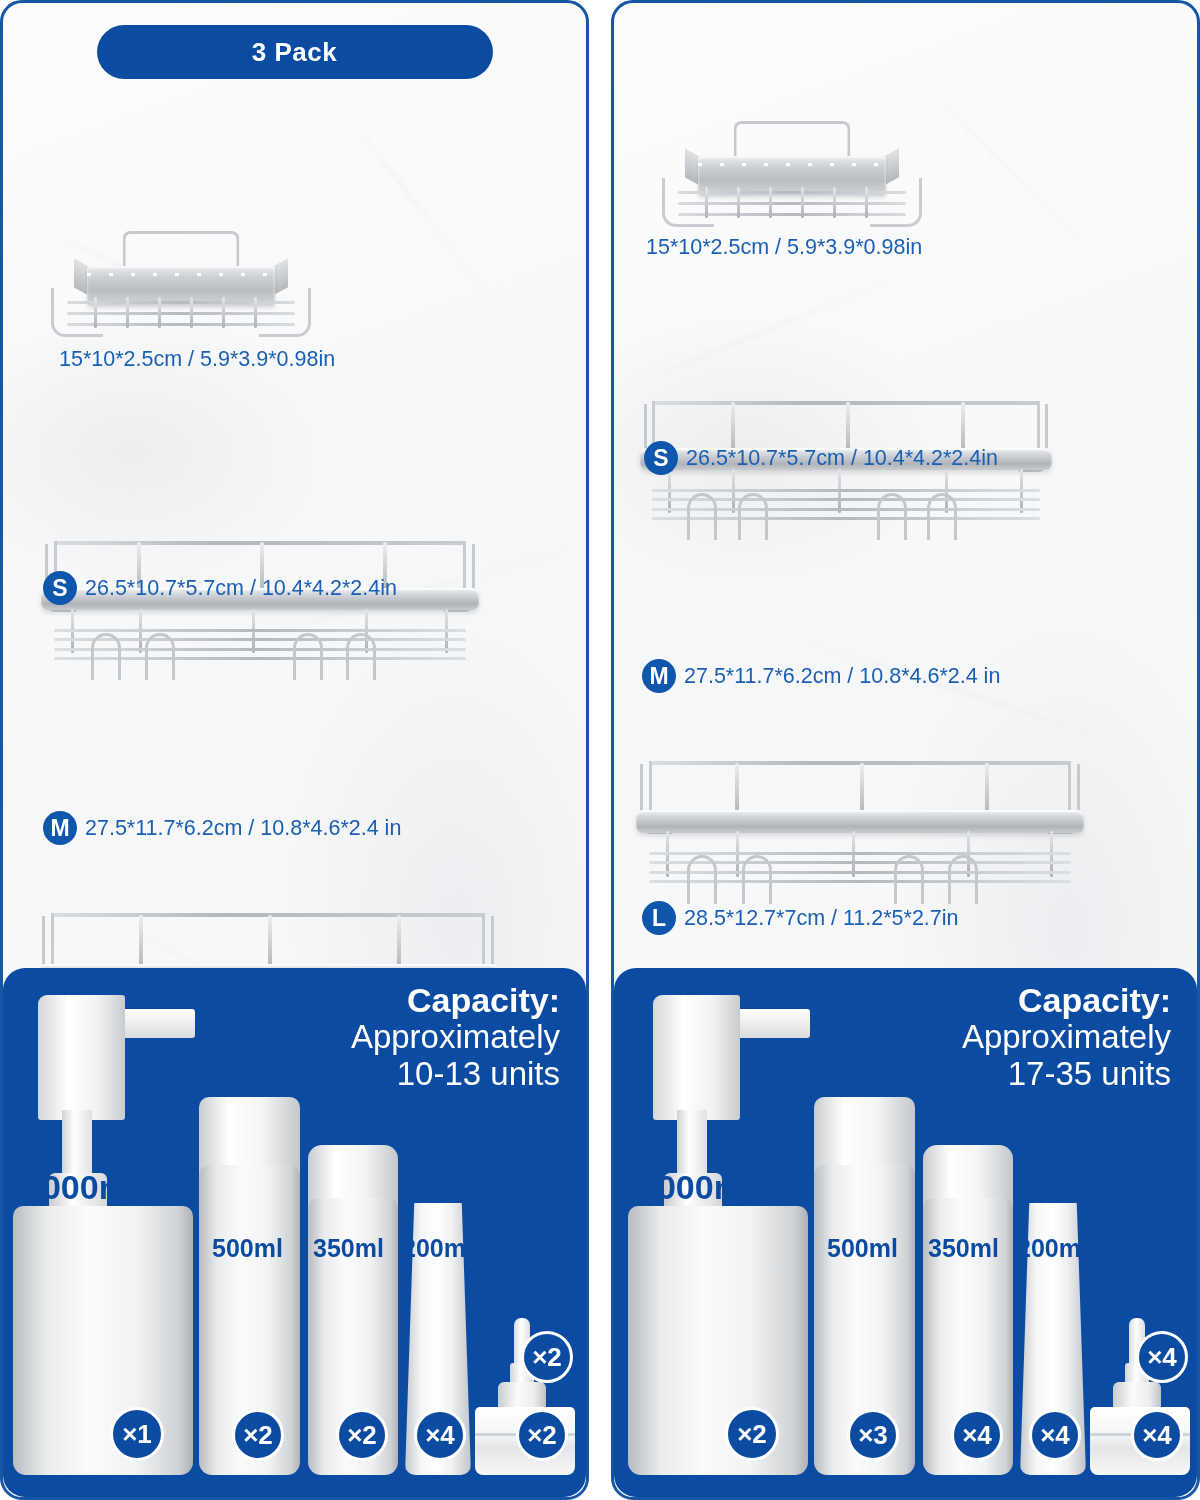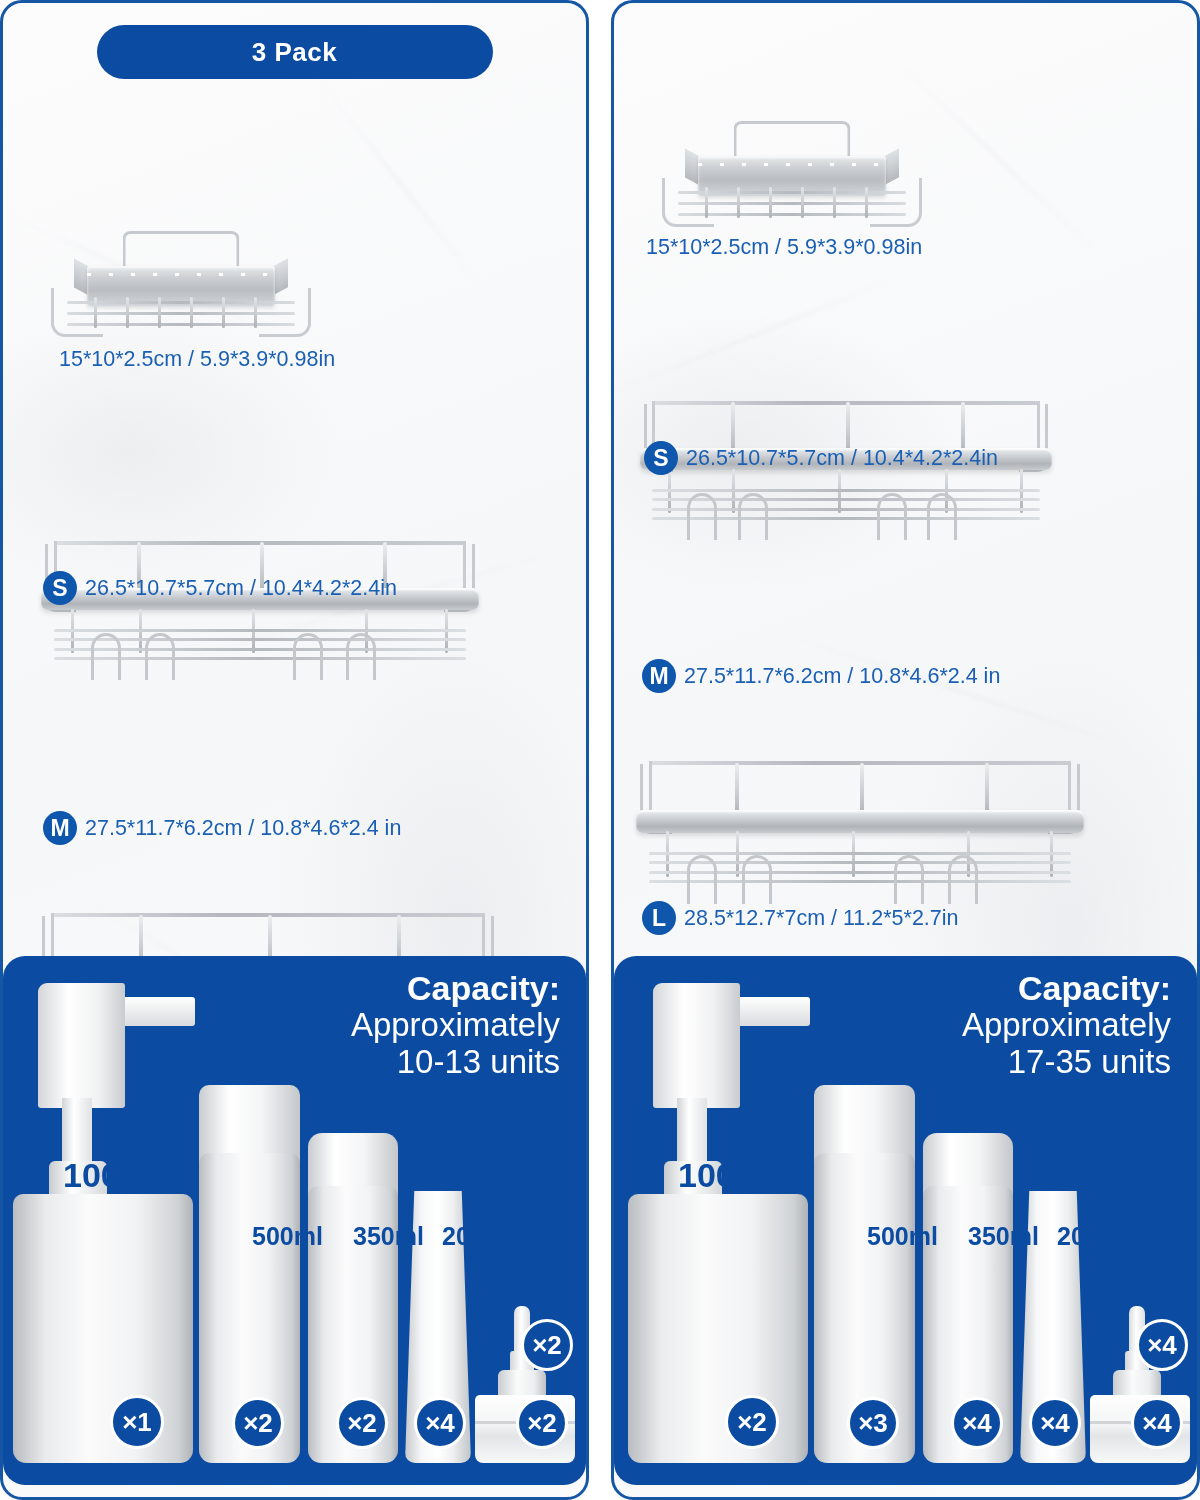--- a/index.html
+++ b/index.html
@@ -135,21 +135,21 @@
   }
   .basket .hooks { position:absolute; left:3%; right:3%; top:66%; height:32%; }
   .basket .hooks u {
     position:absolute; bottom:0; width:30px; height:100%;
     border:3.2px solid #c4c8cd; border-bottom:none;
     border-radius:16px 16px 0 0; background:transparent;
   }
 
   
   .cap {
-    position: absolute; left: 0; right: 0; bottom: 12px; height: 529px;
+    position: absolute; left: 0; right: 0; bottom: 0; height: 529px;
     background: #0b4ca2;
     border-radius: 22px;
     z-index: 5;
     overflow: hidden;
   }
   .captext {
     position: absolute; right: 26px; top: 14px;
     text-align: right; color: #ffffff; z-index: 3;
     line-height: 1.1;
   }
@@ -215,21 +215,20 @@
     background: linear-gradient(180deg,#ffffff 0%,#f4f5f6 42%,#e3e5e7 60%,#f7f8f8 100%);
     border-radius: 5px 5px 8px 8px;
   }
   .jar::after{
     content:''; position:absolute; left:0; right:0; top:38%; height:3px;
     background:rgba(180,184,188,.55);
   }
   .mllabel {
     position:absolute; color:#0b4ca2; font-weight:bold; z-index:4;
     white-space:nowrap;
-    margin-left:40px;
   }
   .qty {
     position:absolute; border-radius:50%;
     background:#0b4ca2; border:3px solid #ffffff;
     color:#fff; display:flex; align-items:center; justify-content:center;
     font-size:26px; font-weight:bold; z-index:6;
   }
 </style>
 </head>
 <body>

